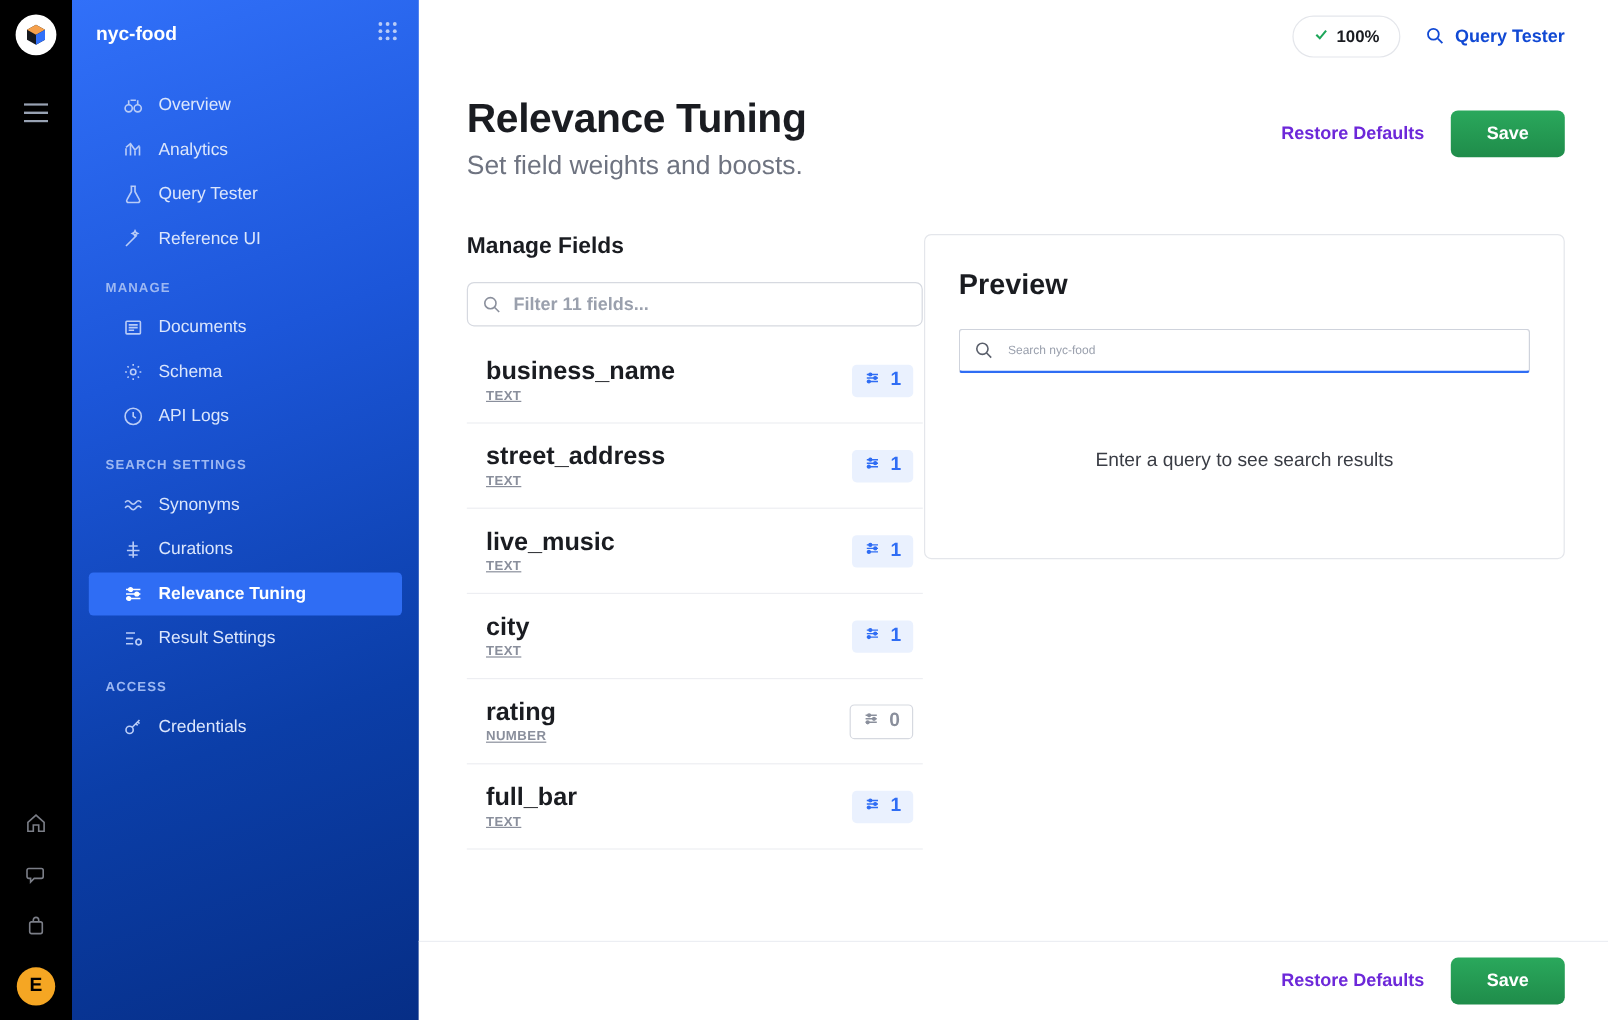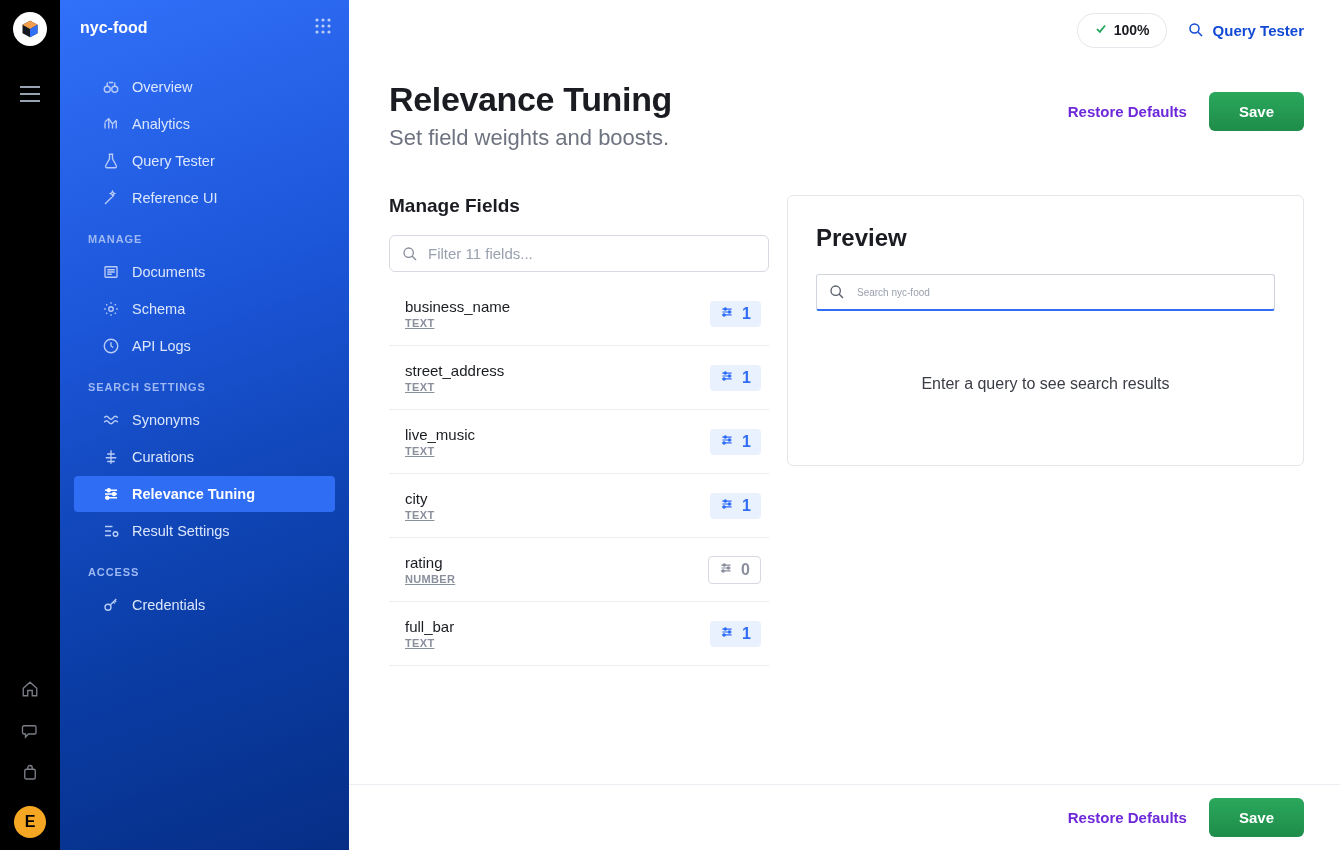--- a/index.html
+++ b/index.html
@@ -153,55 +153,55 @@
   border: none;
   border-radius: 6px;
   padding: 11px 30px;
   font-weight: 700;
   font-size: 15px;
   cursor: pointer;
 }
 
 .content {
   display: flex;
-  gap: 18px;
+  gap: 1px;
   padding: 44px 36px 16px 40px;
   flex: 1;
   min-height: 0;
 }
 .col-left { width: 380px; }
 .col-right { flex: 1; }
 
 .section-title { font-size: 19px; font-weight: 800; margin-bottom: 18px; }
 
 .filter-input {
   display: flex;
   align-items: center;
   gap: 10px;
   border: 1px solid #d6d9e0;
   border-radius: 6px;
   padding: 9px 12px;
   margin-bottom: 10px;
 }
 .filter-input input {
   border: none; outline: none; flex: 1;
-  font-size: 15px; color: #0f766e;
+  font-size: 15px; color: #0f766e; font-weight: bold;
 }
 .filter-input input::placeholder { color: #9aa0ad; }
 .filter-input svg { color: #8a8f9c; }
 
 .field-list { }
 .field-row {
   display: flex;
   align-items: center;
   justify-content: space-between;
   padding: 16px 8px 16px 16px;
   border-bottom: 1px solid #edeef2;
 }
-.field-row .name { font-weight: 400; font-size: 15px; }
+.field-row .name { font-weight: 700; font-size: 21px; }
 .field-row .type { font-size: 11px; color: #8a8f9c; font-weight: 700; letter-spacing: 0.03em; margin-top: 2px; text-decoration: underline; }
 .weight-badge {
   display: flex;
   align-items: center;
   gap: 8px;
   background: #eaf1fe;
   color: #2f6df4;
   border-radius: 4px;
   padding: 4px 10px;
   font-weight: 600;

